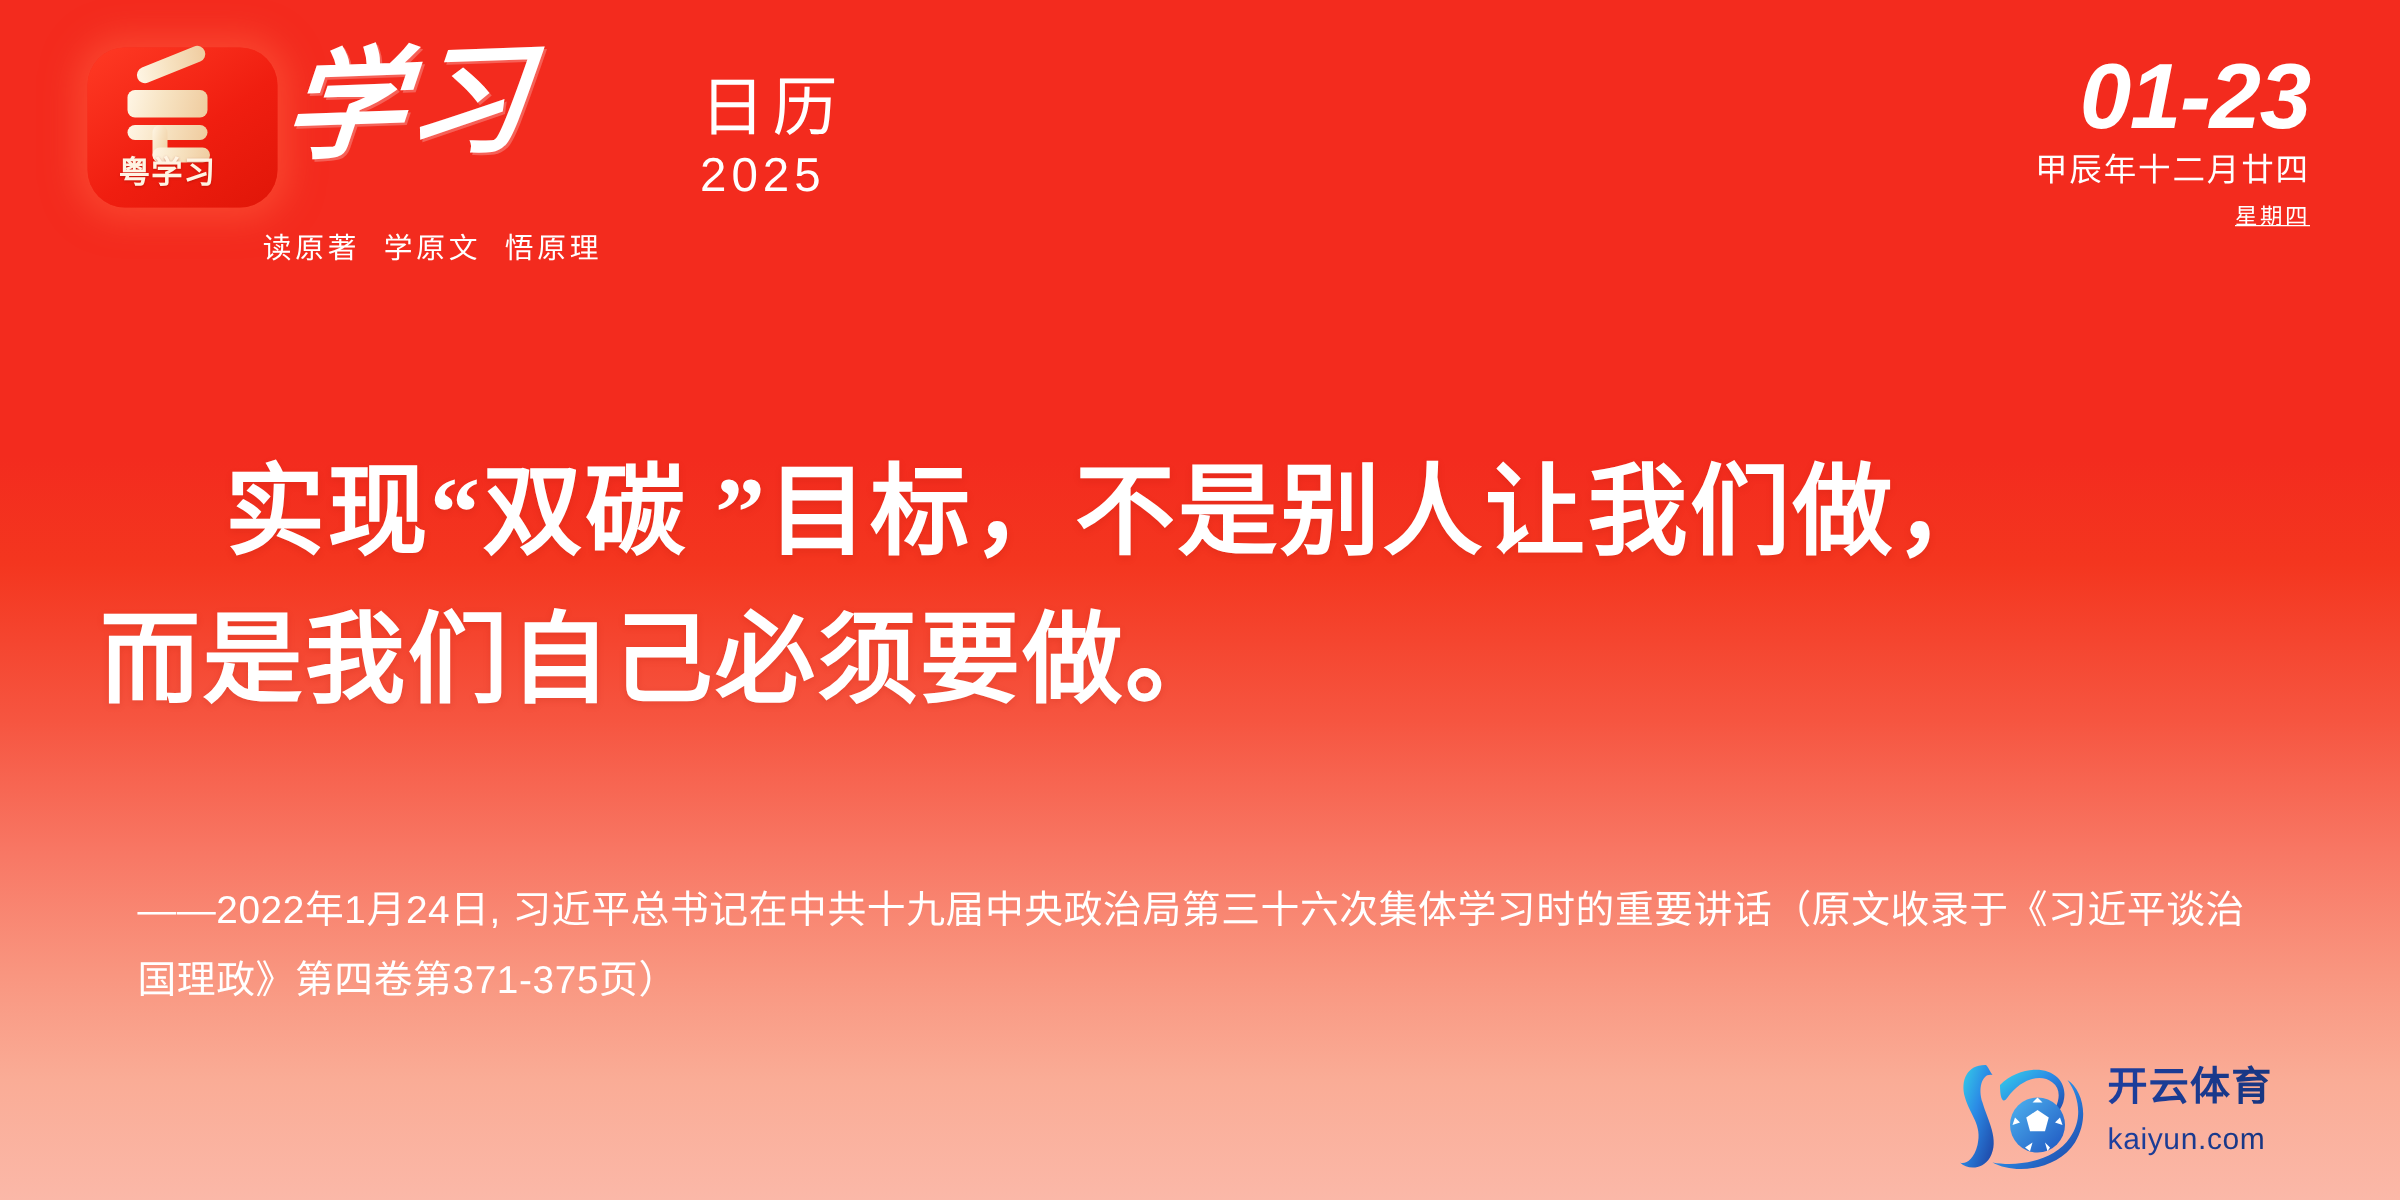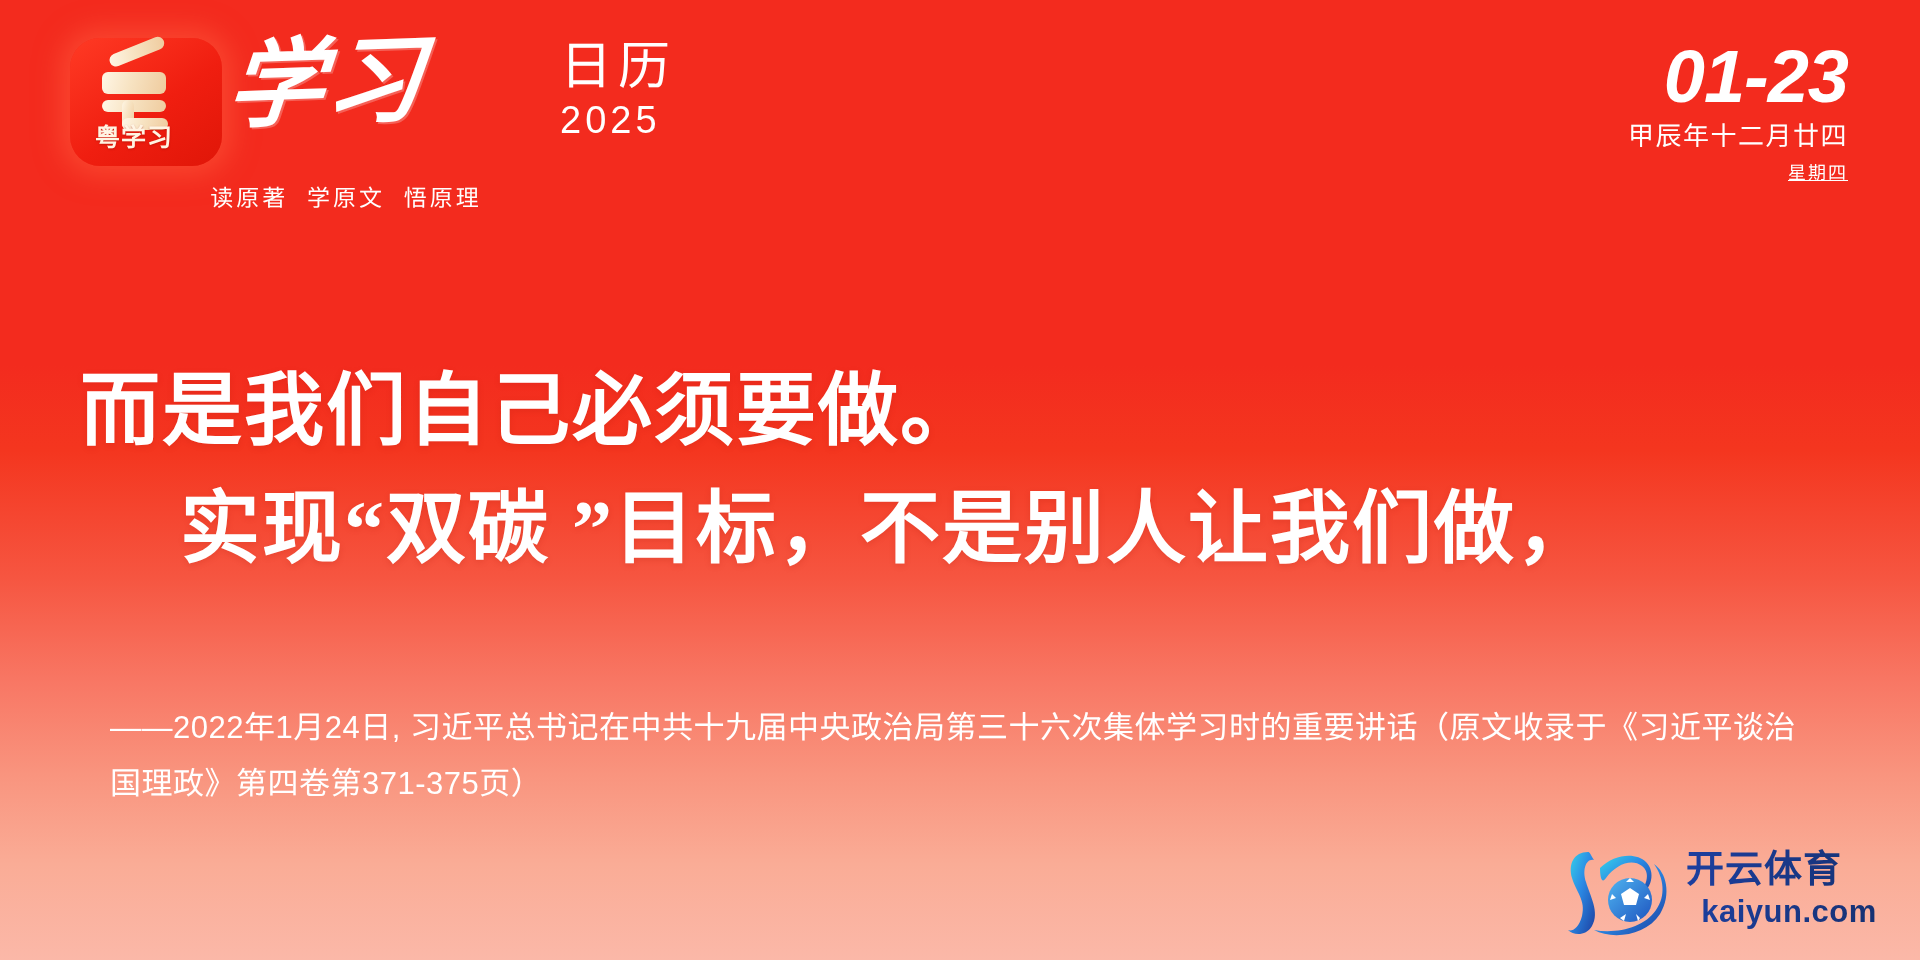--- a/index.html
+++ b/index.html
@@ -74,20 +74,21 @@
     font-size:96px; line-height:112px;
     color:#FFFFFF; letter-spacing:2px;
     transform:skewX(-7deg) rotate(-2deg);
     text-shadow:2px 2px 0 rgba(255,255,255,.25);
   }
   #brand-sub { position:absolute; left:332px; top:4px; width:220px; }
   #brand-cal {
     font-family:"Liberation Serif","DejaVu Serif",serif;
     font-size:52px; line-height:58px; color:#FFFFFF;
     letter-spacing:6px;
+    margin-top:21px;
   }
   #brand-year {
     font-family:"Liberation Sans","DejaVu Sans",sans-serif;
     font-size:38px; line-height:44px; color:#FFFFFF;
     letter-spacing:4px; font-weight:300; margin-top:2px;
   }
   #brand-slogan {
     position:absolute; left:-32px; top:122px;
     width:300px; text-align:center;
     font-size:23px; letter-spacing:3px; color:#FFFFFF;
@@ -137,34 +138,33 @@
 
   
   #watermark {
     position:absolute; right:30px; bottom:12px;
     width:330px; height:110px;
   }
   #wm-mark { position:absolute; left:0; top:6px; width:120px; height:96px; }
   #wm-text { position:absolute; left:126px; top:8px; width:206px; }
   #wm-cn {
     font-family:"Liberation Sans","DejaVu Sans",sans-serif;
-    font-weight:bold; font-size:38px; line-height:46px;
+    font-weight:bold; font-size:32px; line-height:46px;
     letter-spacing:1px;
     background:linear-gradient(100deg,#1D3FA0 0%,#15306E 100%);
     -webkit-background-clip:text; background-clip:text;
     color:transparent;
   }
   #wm-url {
     font-family:"Liberation Sans","DejaVu Sans",sans-serif;
-    font-weight:bold; font-size:31px; line-height:40px;
+    font-weight:normal; font-size:24px; line-height:40px;
     letter-spacing:.5px;
     background:linear-gradient(100deg,#1D3FA0 0%,#15306E 100%);
     -webkit-background-clip:text; background-clip:text;
     color:transparent;
-    text-align:center;
   }
 </style>
 </head>
 <body>
 
 <div id="poster">
 
   <div id="header">
 
     <div id="app-icon">
@@ -190,22 +190,22 @@
     </div>
 
     <div id="date-block">
       <div id="date-main">01-23</div>
       <div id="date-lunar">甲辰年十二月廿四</div>
       <div id="date-week">星期四</div>
     </div>
   </div>
 
   <div id="quote">
+    <span class="ql l1">实现“双碳 ”目标，不是别人让我们做，</span>
     <span class="ql l2">而是我们自己必须要做。</span>
-    <span class="ql l1">实现“双碳 ”目标，不是别人让我们做，</span>
   </div>
 
   <div id="attribution">——2022年1月24日, 习近平总书记在中共十九届中央政治局第三十六次集体学习时的重要讲话（原文收录于《习近平谈治国理政》第四卷第371-375页）</div>
 
   <div id="watermark">
     <svg id="wm-mark" viewBox="0 0 120 96">
       <defs>
         <linearGradient id="kgrad" x1="0" y1="0" x2="1" y2="1">
           <stop offset="0%" stop-color="#36D6E8"></stop>
           <stop offset="45%" stop-color="#2B8BE6"></stop>

